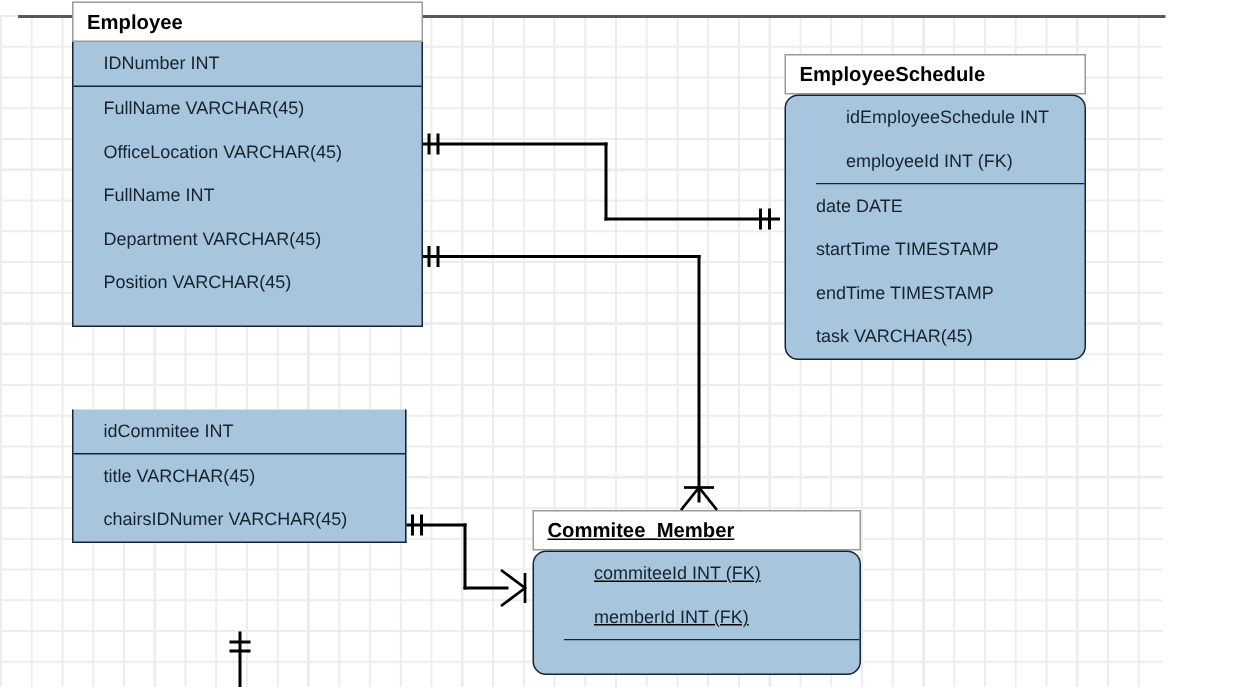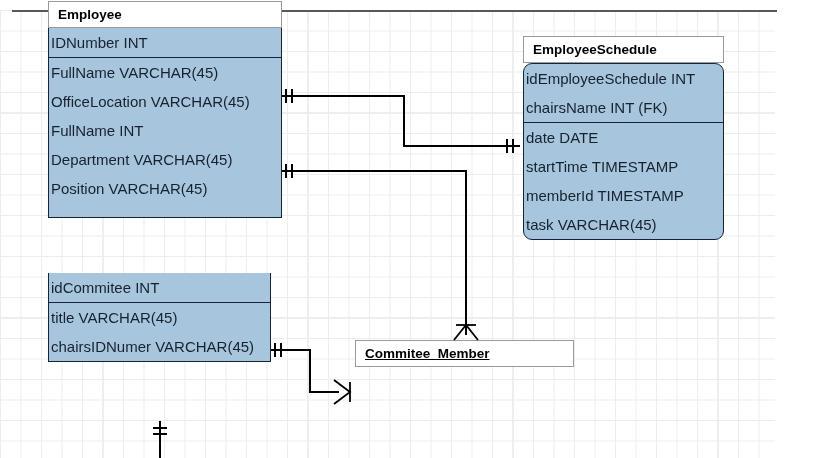--- a/index.html
+++ b/index.html
@@ -71,31 +71,32 @@
   .entity-body.rounded {
     border-top: 1.6px solid #13233a;
     border-radius: 9px;
   }
   .pk-block {
     box-sizing: border-box;
     border-bottom: 1.6px solid #13233a;
   }
   .pk-block.rounded-top {
     border-radius: 8px 8px 0 0;
+    margin-left: 20px;
   }
   .attr-block {
     box-sizing: border-box;
   }
   .attr-block.rounded-bottom {
     border-radius: 0 0 8px 8px;
   }
   .attr {
-    font-size: 15px;
+    font-size: 12px;
     color: #16222e;
-    padding: 0 0 0 2px;
+    padding: 0 0 0 20px;
     line-height: 29px;
     height: 29px;
     white-space: nowrap;
     overflow: hidden;
   }
   .spacer {
     height: 14px;
   }
 
   
@@ -139,45 +140,54 @@
         <div class="spacer"></div>
       </div>
     </div>
   </div>
 
   <div class="entity" style="left:523px; top:36px; width:201px;">
     <div class="entity-title">EmployeeSchedule</div>
     <div class="entity-body rounded">
       <div class="pk-block rounded-top">
         <div class="attr">idEmployeeSchedule INT</div>
-        <div class="attr">chairsName INT (FK)</div>
+        <div class="attr">employeeId INT (FK)</div>
       </div>
       <div class="attr-block rounded-bottom">
         <div class="attr">date DATE</div>
         <div class="attr">startTime TIMESTAMP</div>
-        <div class="attr">memberId TIMESTAMP</div>
+        <div class="attr">endTime TIMESTAMP</div>
         <div class="attr">task VARCHAR(45)</div>
       </div>
     </div>
   </div>
 
   <div class="entity" style="left:48px; top:273px; width:223px;">
     <div class="entity-body">
       <div class="pk-block">
         <div class="attr">idCommitee INT</div>
       </div>
       <div class="attr-block">
         <div class="attr">title VARCHAR(45)</div>
         <div class="attr">chairsIDNumer VARCHAR(45)</div>
       </div>
     </div>
   </div>
 
   <div class="entity" style="left:355px; top:340px; width:219px;text-decoration:underline;">
     <div class="entity-title">Commitee_Member</div>
+    <div class="entity-body rounded">
+      <div class="pk-block rounded-top">
+        <div class="attr">commiteeId INT (FK)</div>
+        <div class="attr">memberId INT (FK)</div>
+      </div>
+      <div class="attr-block rounded-bottom">
+        <div class="spacer" style="height:22px;"></div>
+      </div>
+    </div>
   </div>
 
   <div>
 
     <div class="tick tick-v" style="left:285px; top:89px;"></div>
     <div class="tick tick-v" style="left:291px; top:89px;"></div>
     <div class="seg seg-h" style="left:282px; top:95px; width:123px;"></div>
     <div class="seg seg-v" style="left:403px; top:95px; height:52px;"></div>
     <div class="seg seg-h" style="left:403px; top:145px; width:117px;"></div>
 

